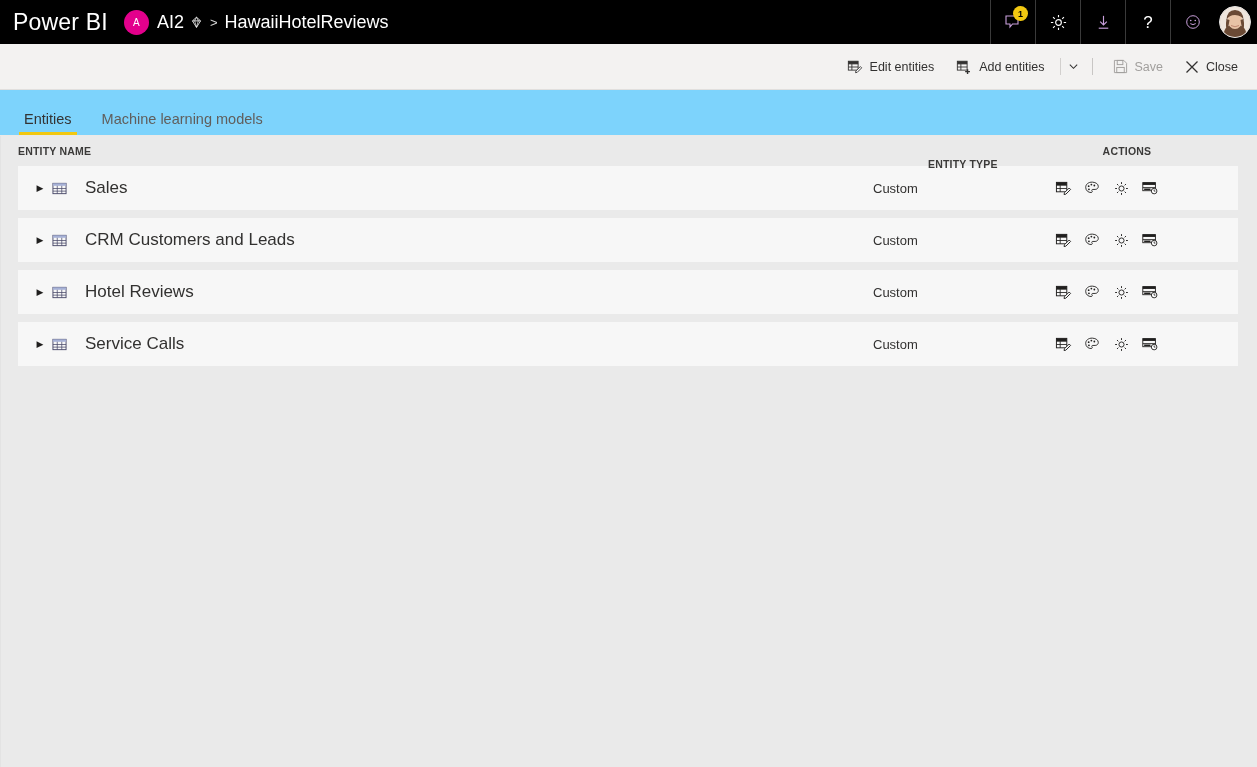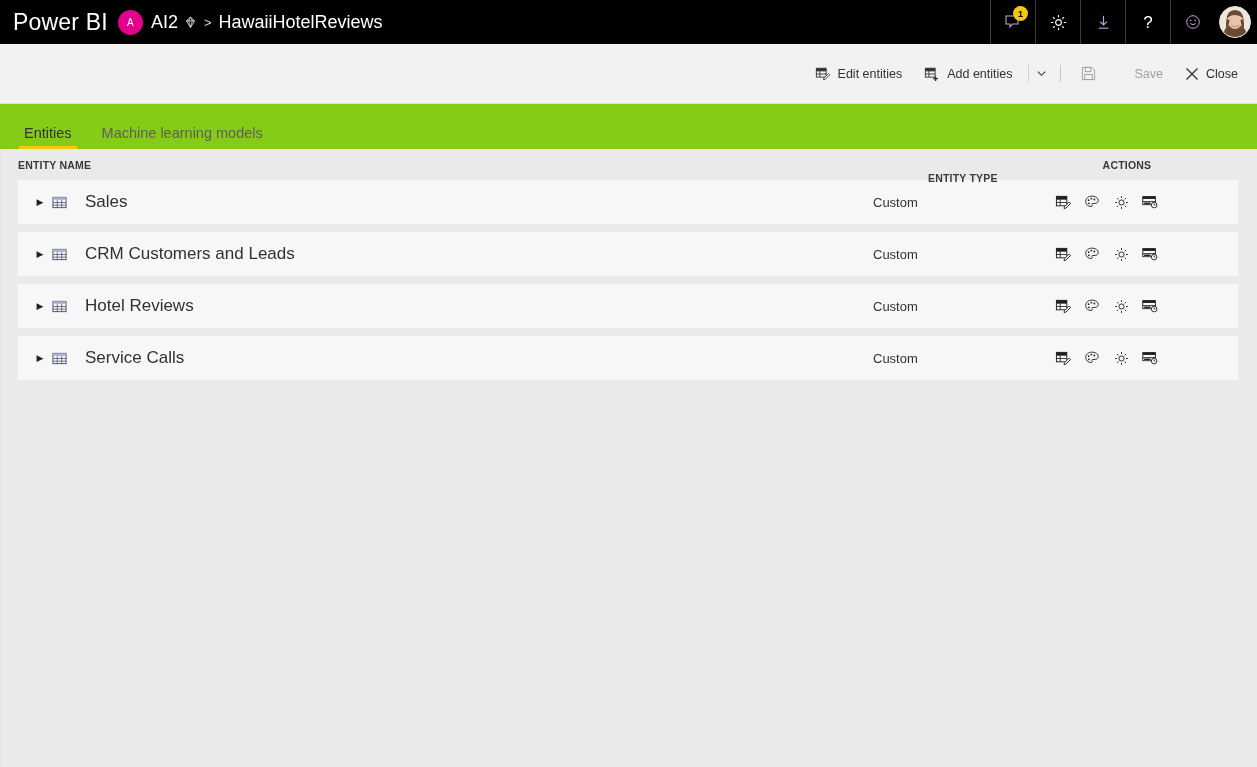--- a/index.html
+++ b/index.html
@@ -20,21 +20,21 @@
     display: flex;
     align-items: center;
     position: relative;
   }
   #brand {
     color: #ffffff;
     font-size: 23px;
     font-weight: 300;
     letter-spacing: 0.2px;
     padding-left: 13px;
-    padding-right: 10px;
+    padding-right: 16px;
     line-height: 1;
     white-space: nowrap;
   }
   .workspace-avatar {
     width: 25px; height: 25px;
     border-radius: 50%;
     background: #e3008c;
     color: #ffffff;
     font-size: 10px;
     display: flex; align-items: center; justify-content: center;
@@ -97,58 +97,58 @@
     overflow: hidden;
     background: #c8b6a6;
     margin: 0 6px 0 4px;
     flex: 0 0 auto;
     border: 1px solid #e8e8e8;
   }
   .help-glyph { font-size: 17px; line-height: 1; }
 
   
   #toolbar {
-    height: 60px;
+    height: 46px;
     background: #f3f2f1;
     border-bottom: 1px solid #e1dfdd;
     display: flex;
     align-items: center;
     justify-content: flex-end;
     padding-right: 10px;
     position: relative;
   }
   .cmd {
     display: flex;
     align-items: center;
     height: 32px;
     padding: 0 9px;
     color: #323130;
     font-size: 12.5px;
     white-space: nowrap;
     cursor: default;
     margin-left: 4px;
   }
   .cmd .lbl { margin-left: 7px; }
-  .cmd.disabled { color: #a19f9d; gap: 32px; }
+  .cmd.disabled { color: #a19f9d; }
   .cmd-chevron {
     display: flex; align-items: center; justify-content: center;
     width: 22px; height: 32px;
     color: #323130;
   }
   .vbar {
     width: 1px; height: 17px;
     background: #c8c6c4;
     margin: 0 7px;
   }
   .vbar.thin { margin: 0 2px 0 6px; background: #d2d0ce; }
 
   
   #tabsrow {
     height: 46px;
-    background: #84cc16;
+    background: #7dd3fc;
     display: flex;
     align-items: flex-end;
     padding-left: 19px;
     border-bottom: 1px solid #ebe9e7;
   }
   .tab {
     font-size: 14.5px;
     color: #605e5c;
     padding: 0 5px 8px 5px;
     margin-right: 20px;

